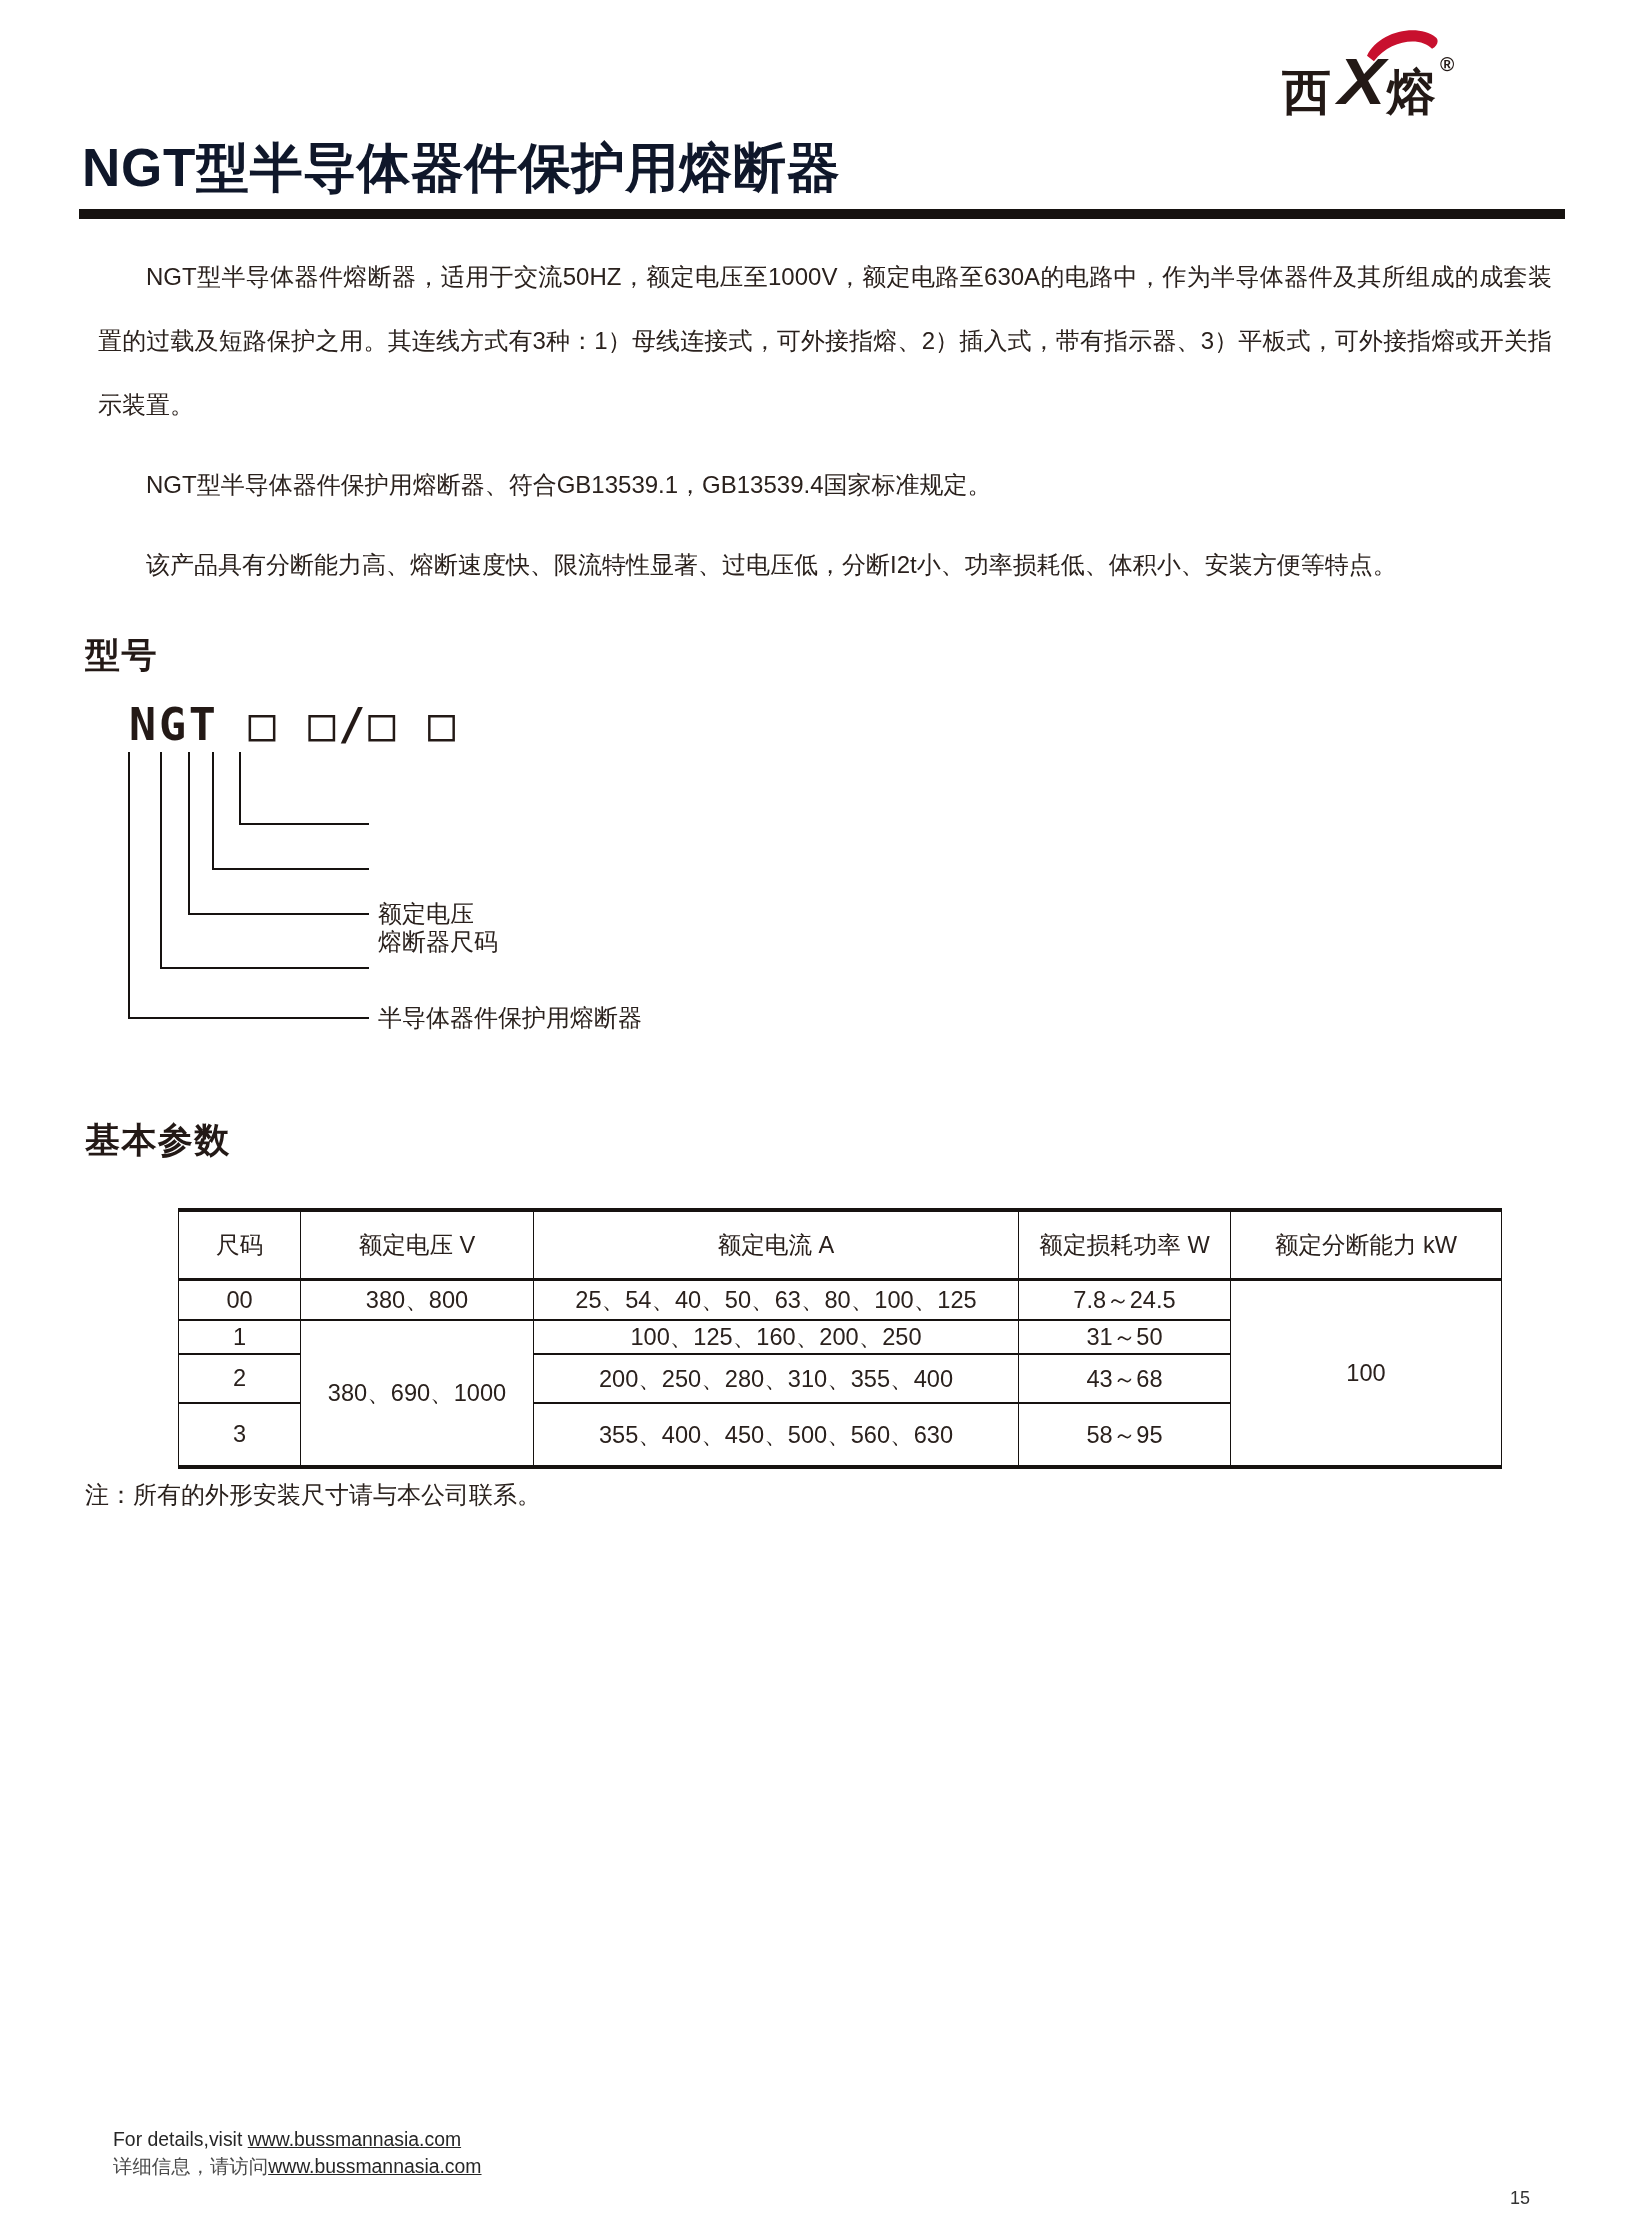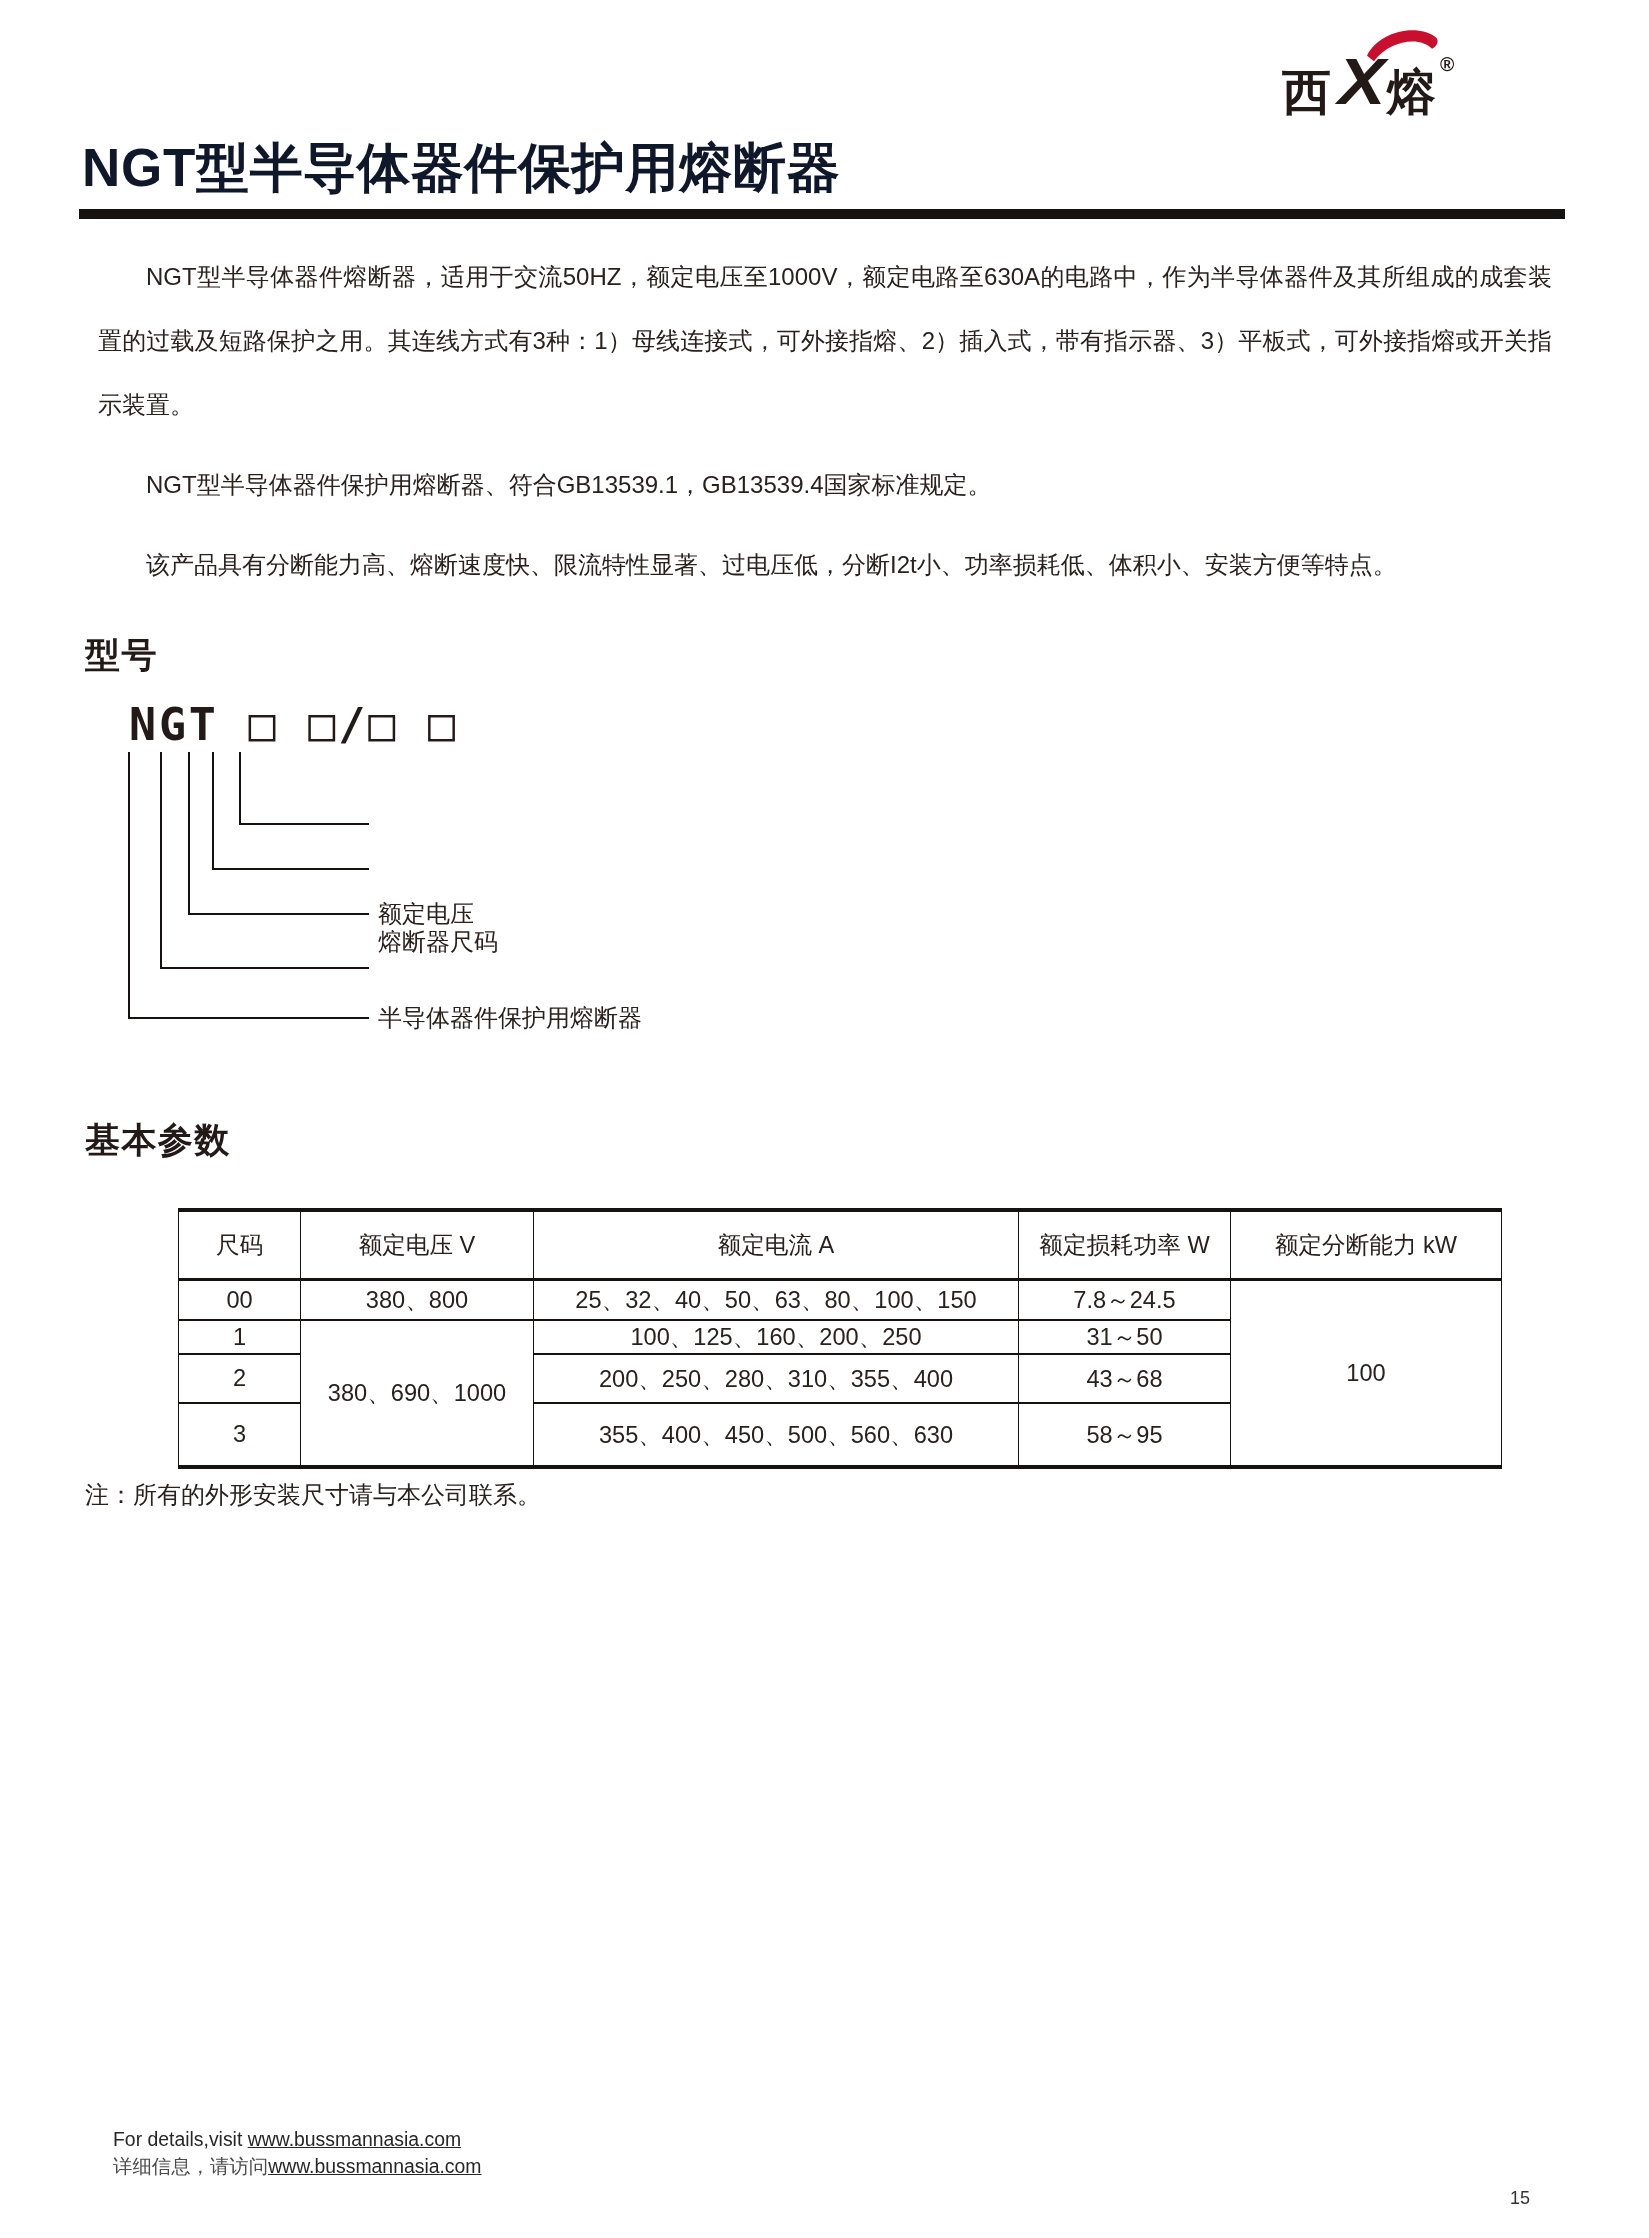--- a/index.html
+++ b/index.html
@@ -111,21 +111,21 @@
         <tr>
       <th>尺码</th>
       <th>额定电压 V</th>
       <th>额定电流 A</th>
       <th>额定损耗功率 W</th>
       <th>额定分断能力 kW</th>
     </tr>
     <tr class="r00">
       <td>00</td>
       <td>380、800</td>
-      <td class="cur">25、32、40、50、63、80、100、150</td>
+      <td class="cur">25、54、40、50、63、80、100、125</td>
       <td>7.8～24.5</td>
       <td rowspan="4">100</td>
     </tr>
     <tr class="r1">
       <td>1</td>
       <td rowspan="3">380、690、1000</td>
       <td class="cur">100、125、160、200、250</td>
       <td>31～50</td>
     </tr>
     <tr class="r2">

